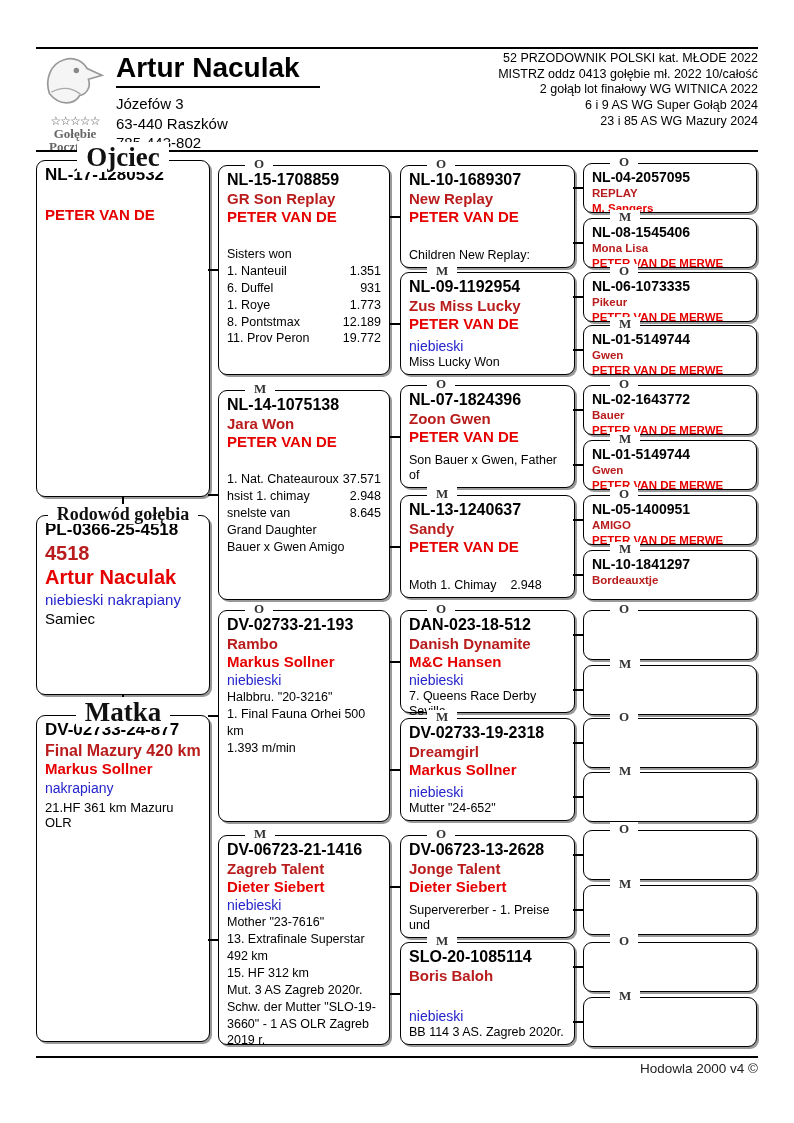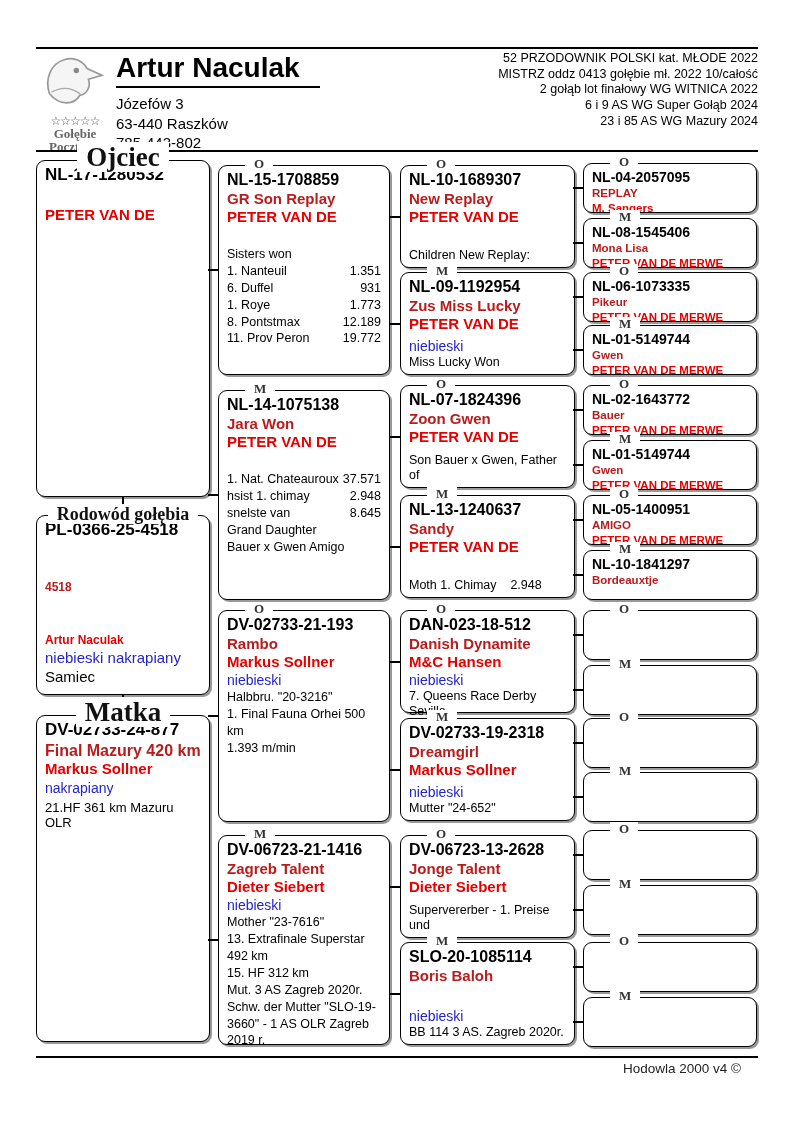--- a/index.html
+++ b/index.html
@@ -45,28 +45,28 @@
   .colorline{font-size:14px;line-height:1.3;color:#2424cc;}
   .sex{font-size:15px;line-height:1.3;}
   .info{font-size:12.5px;line-height:1.2;color:#000;white-space:pre-wrap;}
   .results{font-size:12.5px;line-height:1.35;color:#000;}
   .rrow{display:flex;justify-content:space-between;}
   .spacer{height:20px;}
   .bottom{margin-top:auto;}
 
   .father .ring,.mother .ring{font-size:17px;}
   .subject .ring{font-size:17px;}
-  .subject .name,.subject .owner{font-size:12px;margin-top:39px;}
+  .subject .name,.subject .owner{font-size:20px;}
   .subject .colorline{font-size:15px;}
   .mother .name{font-size:16px;}
   .mother .info{margin-top:3px;font-size:13px;}
   .g4 .ring{font-size:14px;line-height:1.3;}
   .g4 .name,.g4 .owner{font-size:11.5px;line-height:1.25;}
 
-  .footer-text{position:absolute;right:53px;top:1061px;font-size:13.5px;color:#222;margin-left:48px;}
+  .footer-text{position:absolute;right:36px;top:1061px;font-size:13.5px;color:#222;margin-left:48px;}
 </style>
 </head>
 <body>
 
 <div class="page">
 
   <div class="hline" style="top:47px"></div>
 
   <div class="logo">
     <span>

